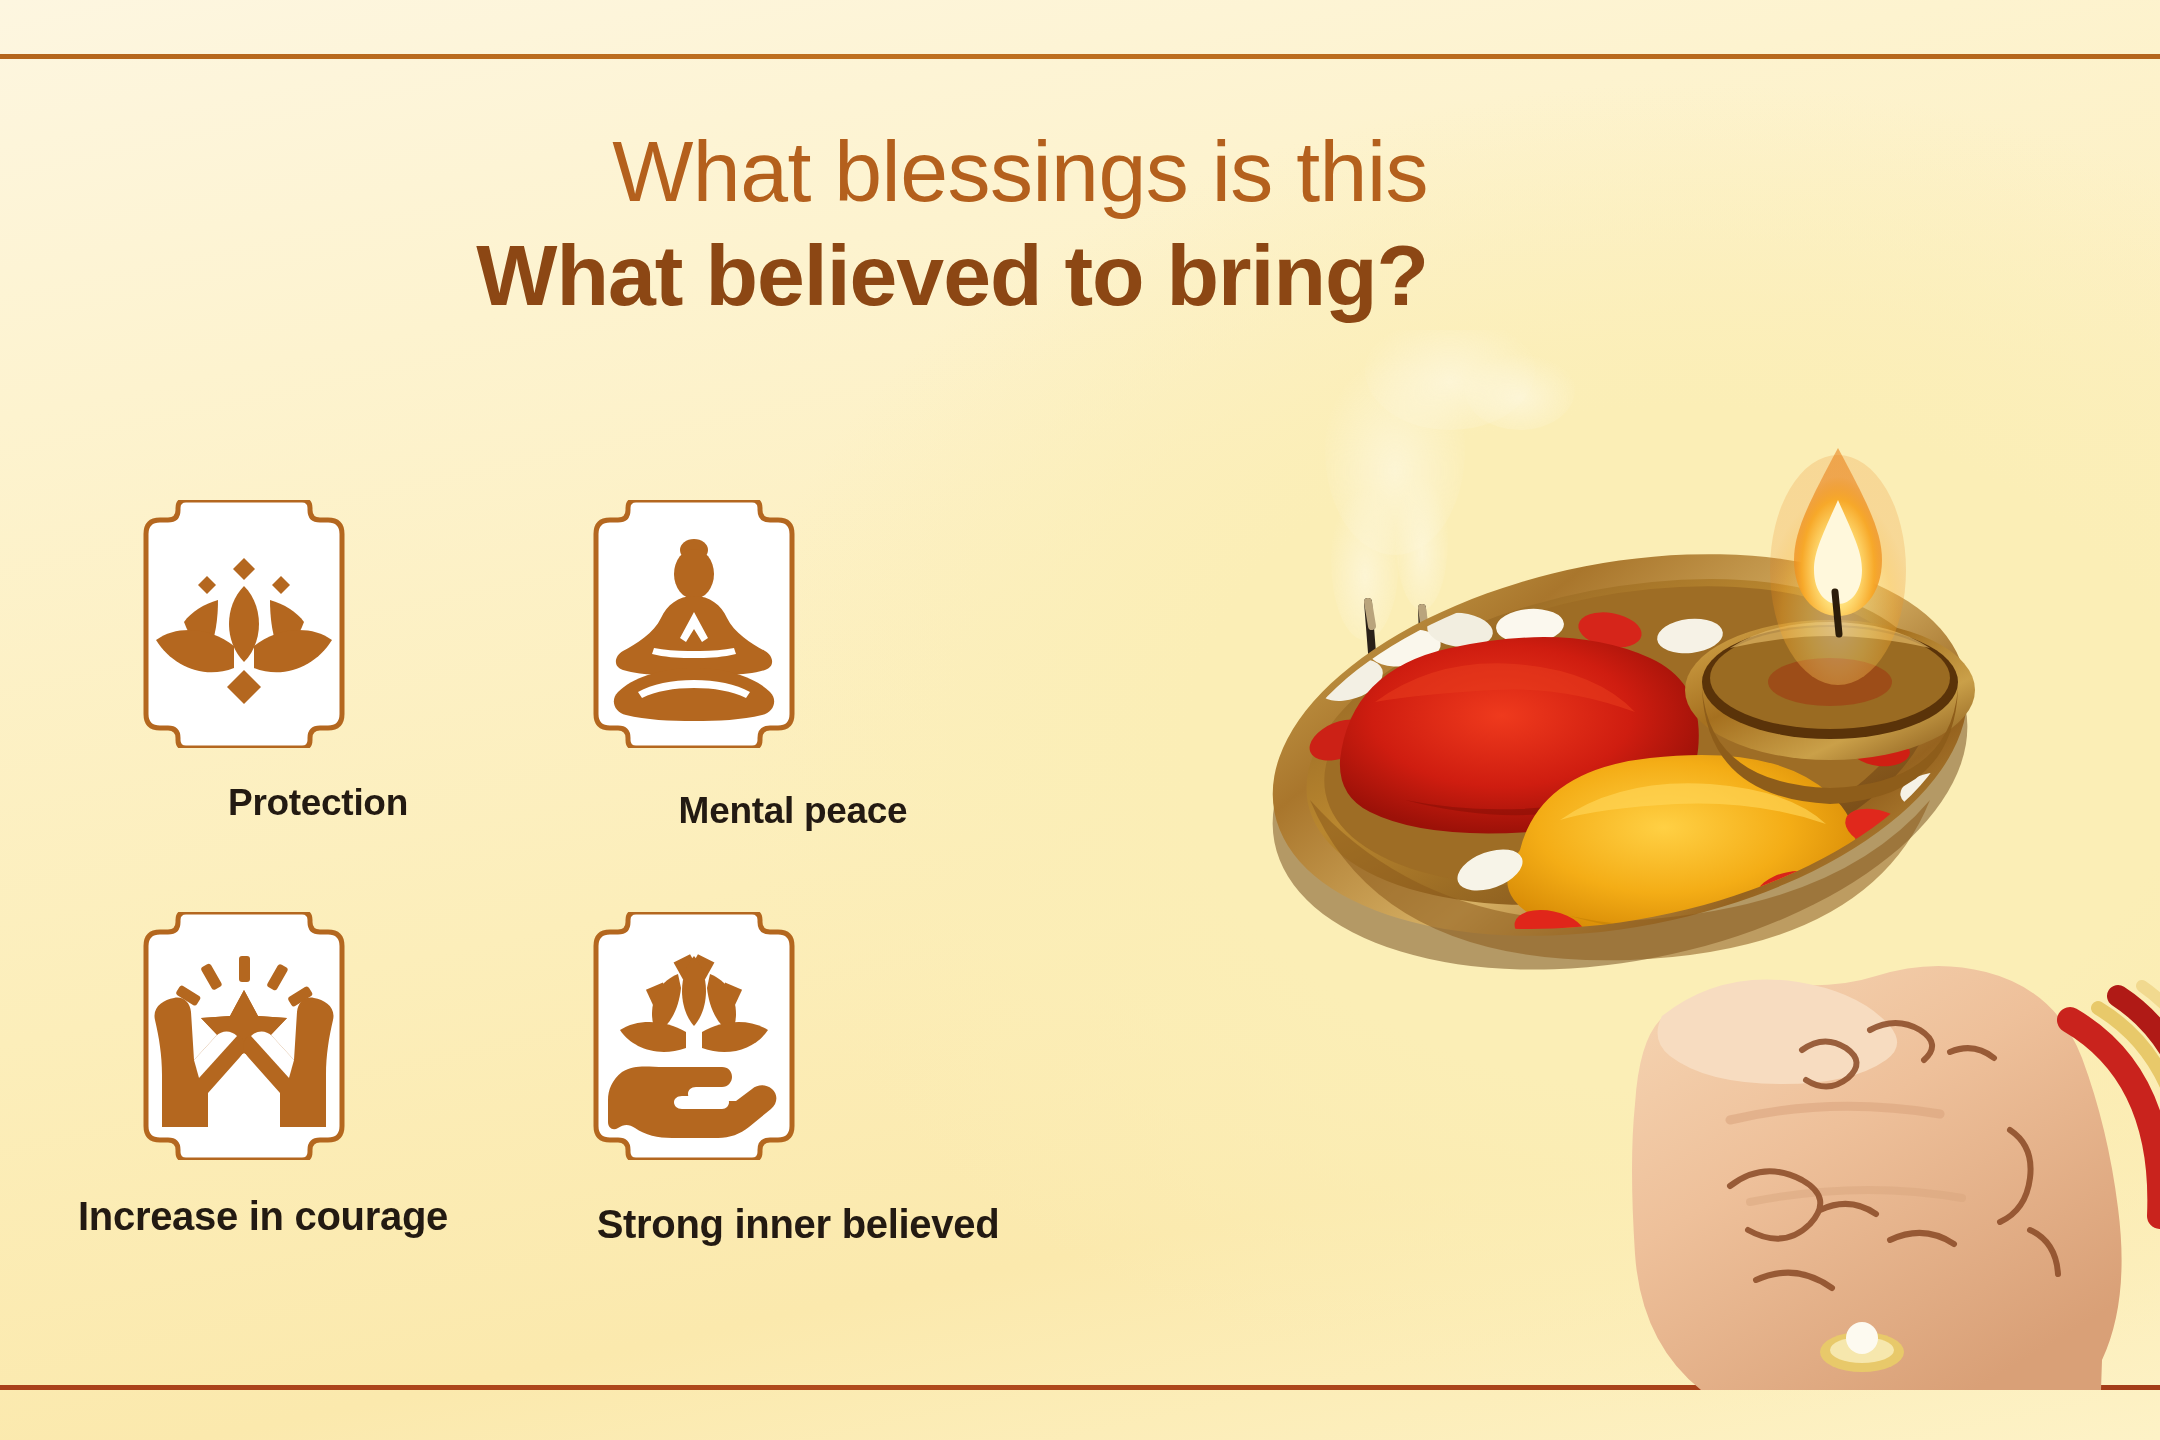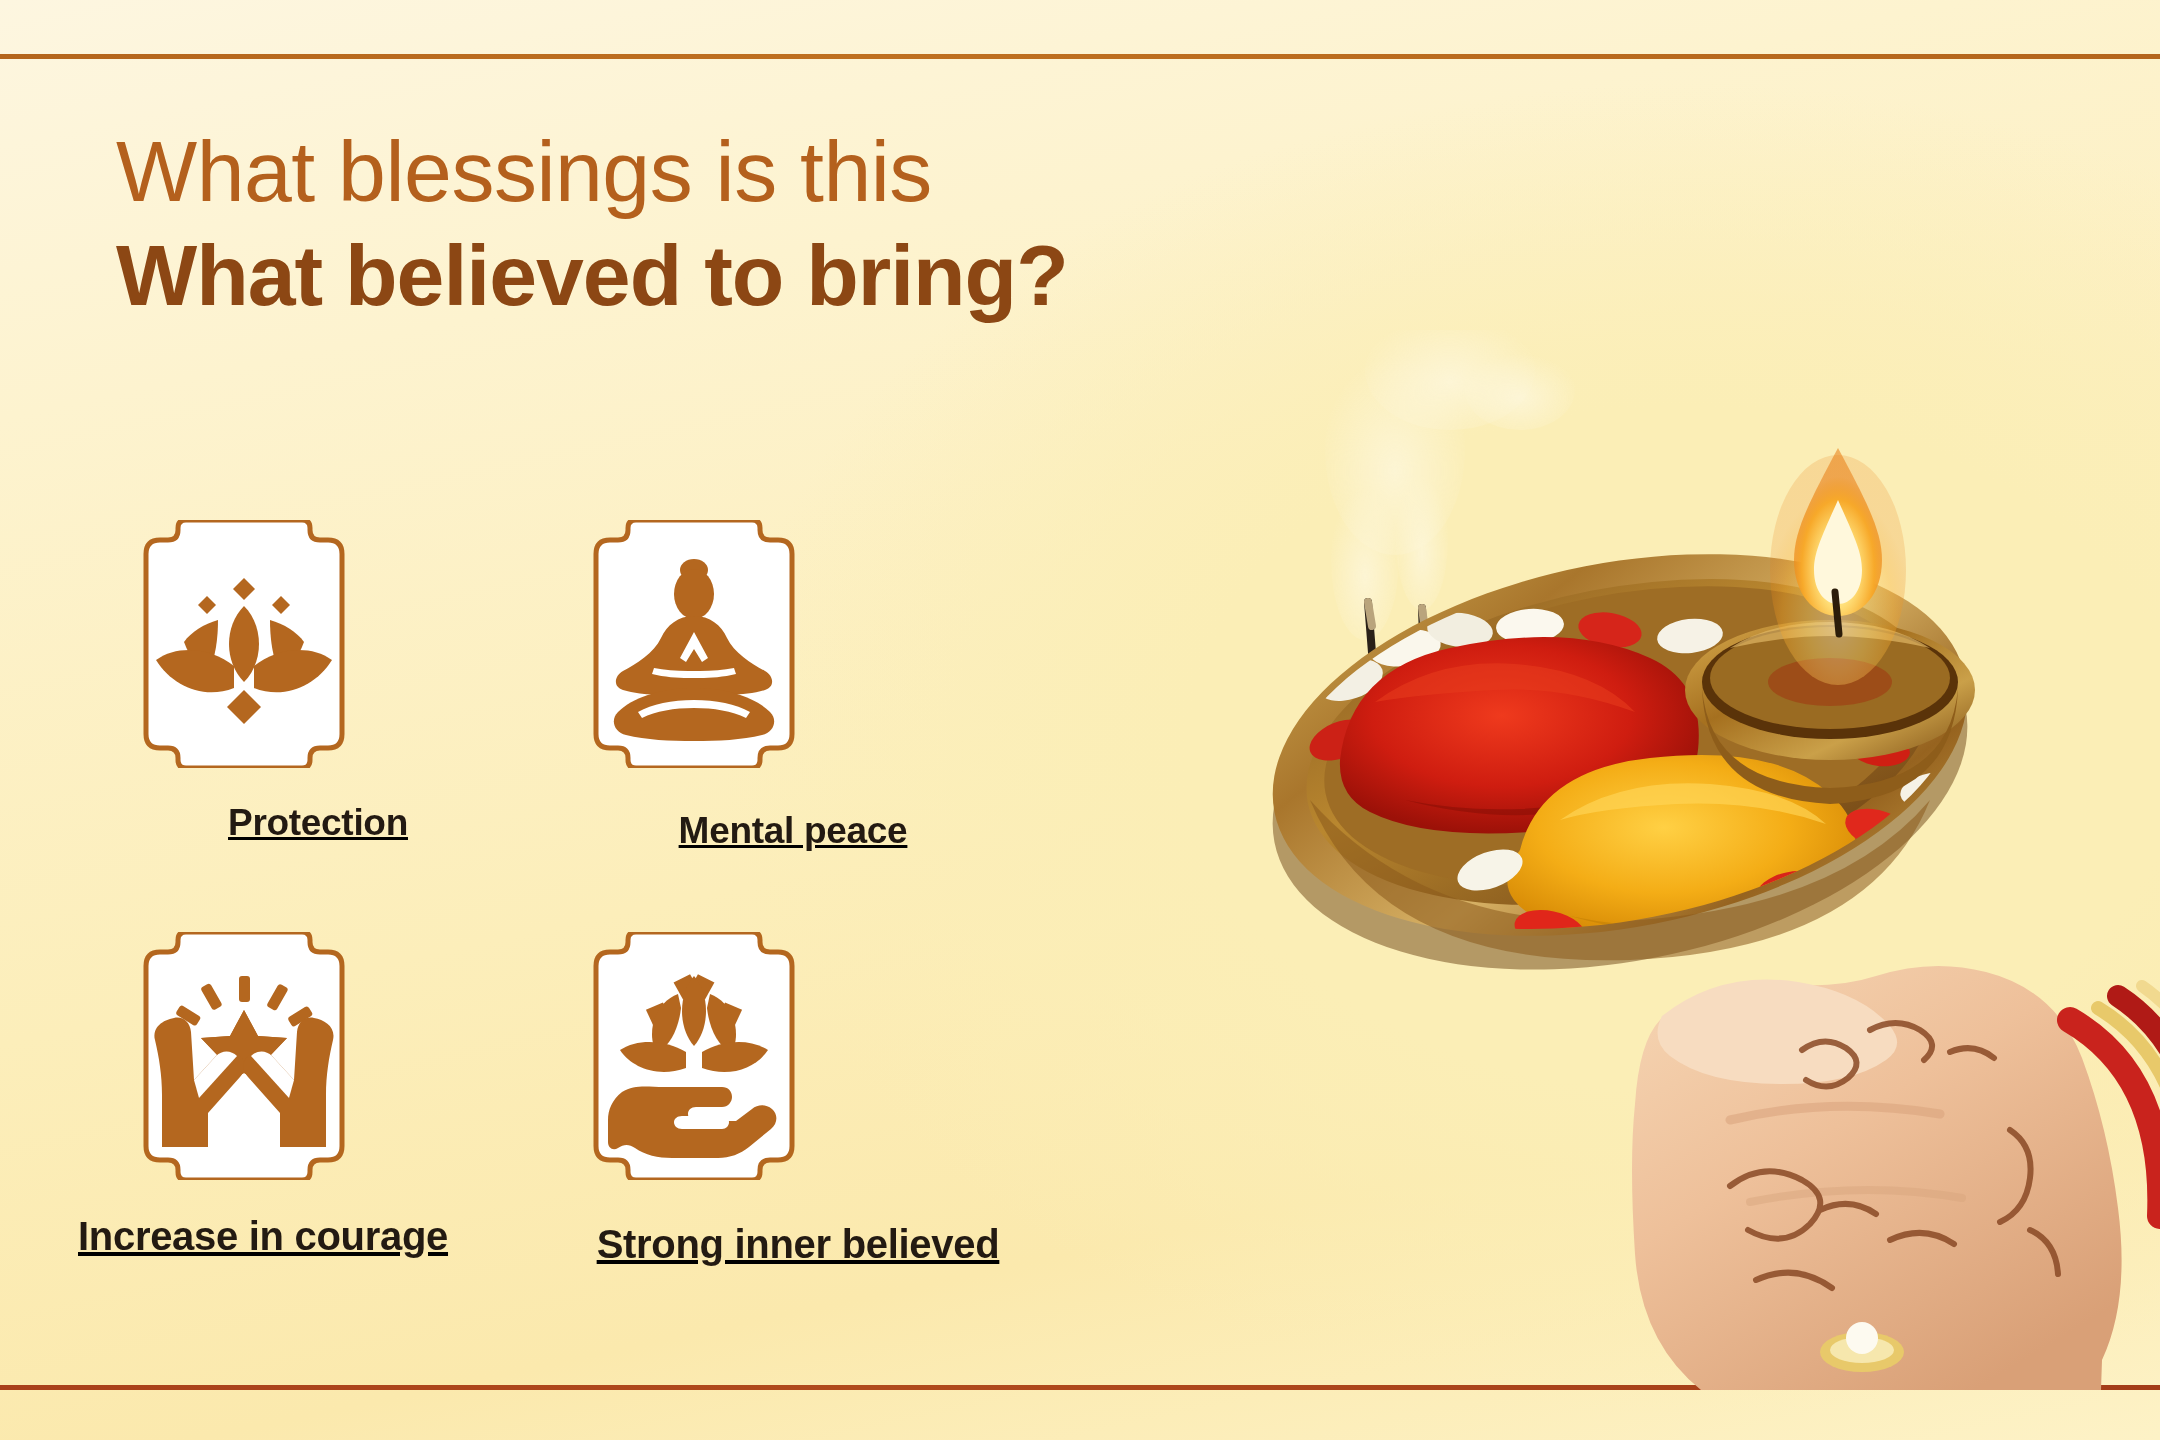--- a/index.html
+++ b/index.html
@@ -13,33 +13,33 @@
     background:
       radial-gradient(1300px 900px at 78% 52%, #fbeeb6 0%, #fbeeb6 38%, rgba(251,238,182,0) 74%),
       linear-gradient(168deg,#fdf6e0 0%,#fdf3cf 22%,#fceeba 55%,#fbe9ad 78%,#fdf2c6 100%);
   }
   
   .rule{position:absolute;left:0;width:2160px;height:5px;}
   .rule.top{top:54px;background:linear-gradient(90deg,#b4651c,#bf7020 40%,#b4651c);}
   .rule.bottom{top:1385px;background:linear-gradient(90deg,#a9401a,#b04a1c 40%,#a33c18);}
 
   
-  .headline{position:absolute;left:116px;top:128px;width:1300px;}
+  .headline{position:absolute;left:128px;top:128px;width:1300px;text-align:right;}
   .h-line1{
     font-size:86px;line-height:1.0;font-weight:300;letter-spacing:-0.5px;
     color:#b4601d;white-space:nowrap;
   }
   .h-line2{
     margin-top:18px;
     font-size:86px;line-height:1.0;font-weight:700;letter-spacing:-1px;
     color:#8c4714;white-space:nowrap;
   }
 
   
-  .grid{position:absolute;left:78px;top:520px;width:1000px;text-decoration:underline;}
+  .grid{position:absolute;left:78px;top:500px;width:1000px;}
   .row{display:flex;}
   .row + .row{margin-top:80px;}
   .cell{width:480px;display:flex;flex-direction:column;align-items:flex-start;}
   .cell.c2{width:470px;gap:8px;}
 
   .tile{
     position:relative;width:248px;height:248px;margin-left:42px;
     display:flex;align-items:center;justify-content:center;
   }
   .cell.c2 .tile{margin-left:12px;}

